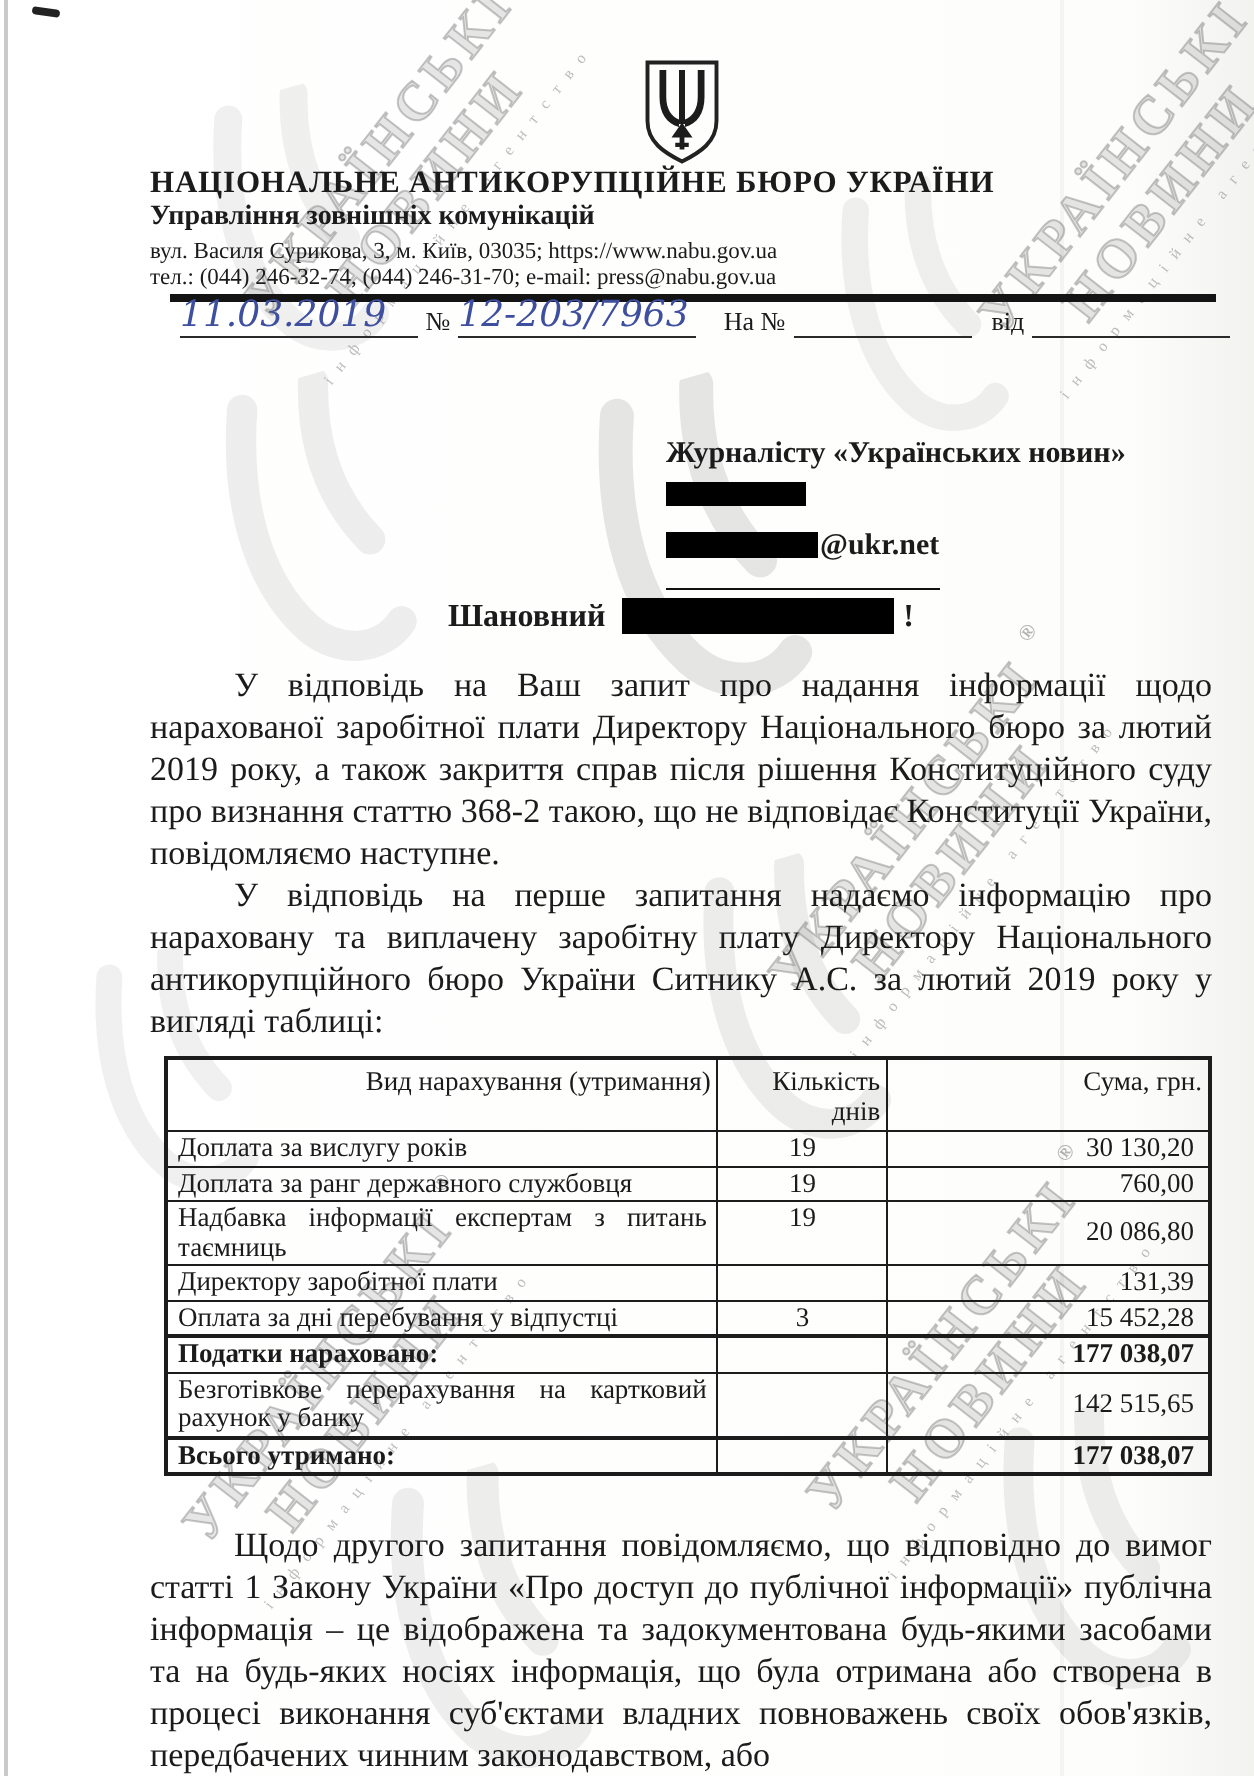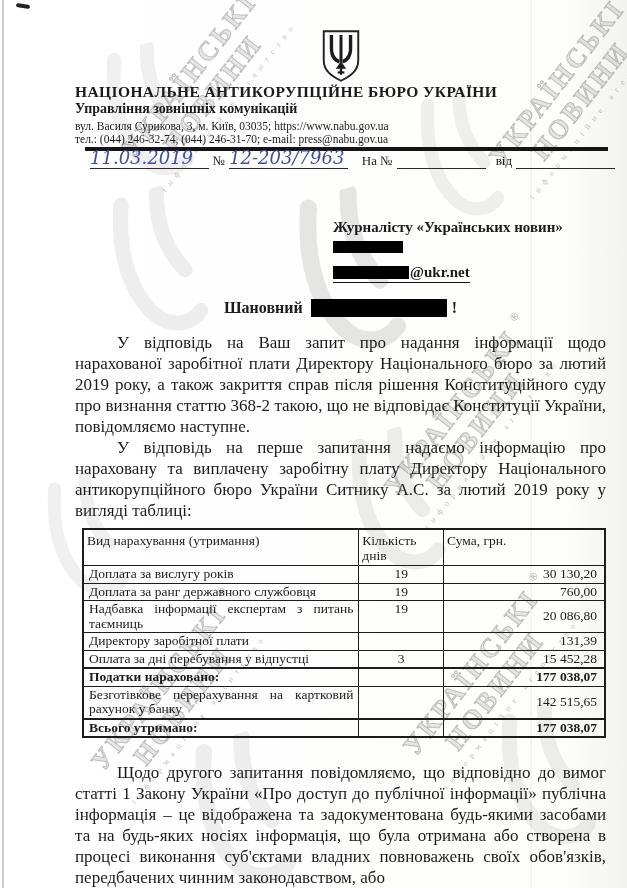--- a/index.html
+++ b/index.html
@@ -35,38 +35,38 @@
   .refline{position:absolute;left:90px;top:150px;width:525px;display:flex;align-items:flex-end;font-size:13px;}
   .uline{border-bottom:1.2px solid #2a2a2a;display:inline-block;height:18px;}
   .hw{font-style:italic;color:#3f4fa0;font-size:18px;line-height:16px;white-space:nowrap;
       transform:rotate(-1.5deg);font-family:"DejaVu Serif",serif;}
   .lbl{margin:0 4px;white-space:nowrap;}
 
   
   .recipient{position:absolute;left:333px;top:219px;width:276px;font-size:15px;font-weight:bold;}
   .redact{background:#000;display:inline-block;}
   .r-bar1{width:70px;height:12px;margin-top:5px;}
-  .email-line{margin-top:7px;border-bottom:1.6px solid #111;display:inline-block;padding-bottom:1px;}
+  .email-line{margin-top:7px;border-bottom:1.6px solid #111;display:inline-block;padding-bottom:12px;}
   .r-bar2{width:76px;height:13px;vertical-align:-2px;margin-right:1px;}
 
   
   .salut{position:absolute;left:75px;top:299px;width:531px;text-align:center;font-size:16px;font-weight:bold;}
   .s-bar{width:136px;height:18px;vertical-align:-4px;margin:0 5px 0 8px;}
 
   
   .main{position:absolute;left:75px;top:332px;width:531px;}
   .para{margin:0;font-size:17px;line-height:21px;text-align:justify;text-indent:42px;}
   .p3{margin-top:24px;}
 
   
   table.salary{border-collapse:collapse;width:524px;margin:7px 0 0 7px;font-size:13.5px;line-height:14.5px;}
   table.salary th,table.salary td{border:1px solid #1c1c1c;}
   table.salary{border:2px solid #1c1c1c;}
   th.c-label{width:278px;}th.c-days{width:79px;}th.c-sum{width:160px;}
-  table.salary th{font-weight:normal;text-align:left;vertical-align:top;padding:4px 3px 2px;}
+  table.salary th{font-weight:normal;text-align:right;vertical-align:top;padding:4px 3px 2px;}
   td.label{padding:1px 5px;text-align:justify;vertical-align:top;}
   td.days{text-align:center;vertical-align:top;padding:1px 2px;}
   td.sum{text-align:right;vertical-align:middle;padding:1px 7px 1px 2px;}
   tr.total td{border-top:2px solid #1c1c1c;font-weight:bold;}
 </style>
 </head>
 <body>
 
 <div class="page">
 

